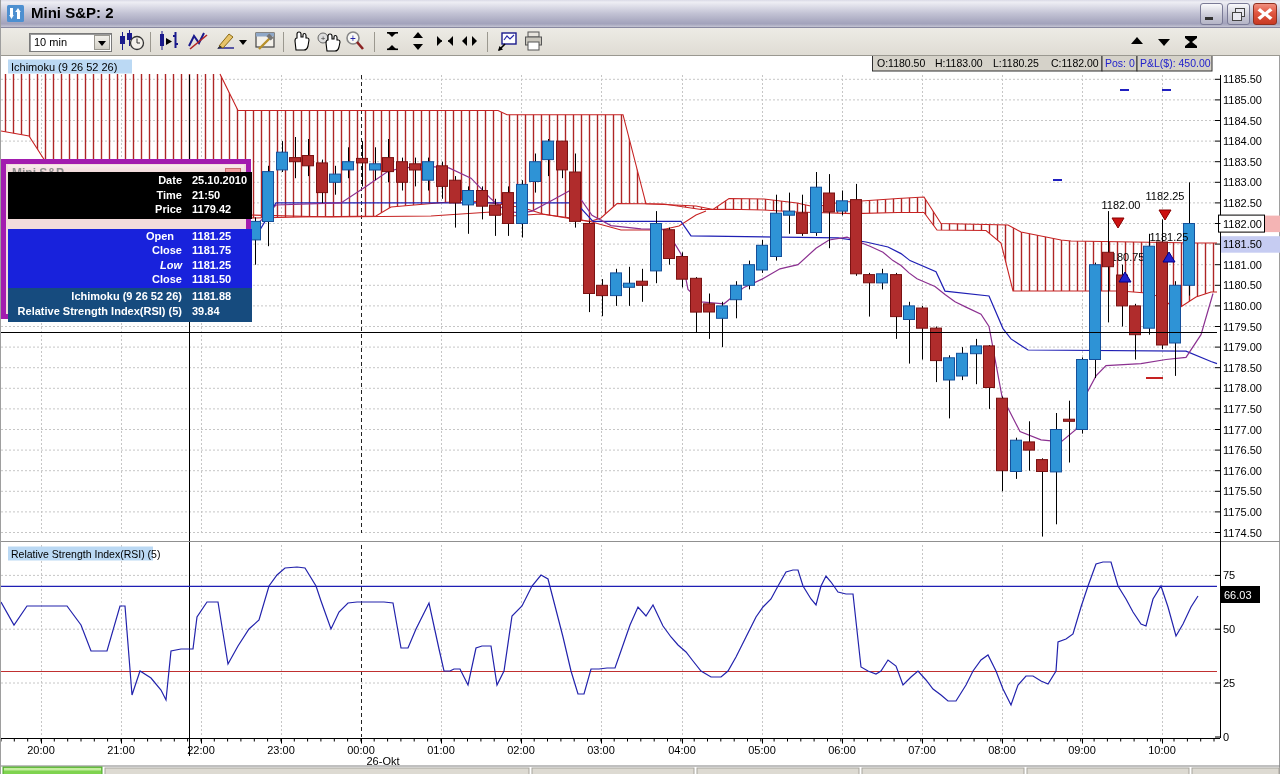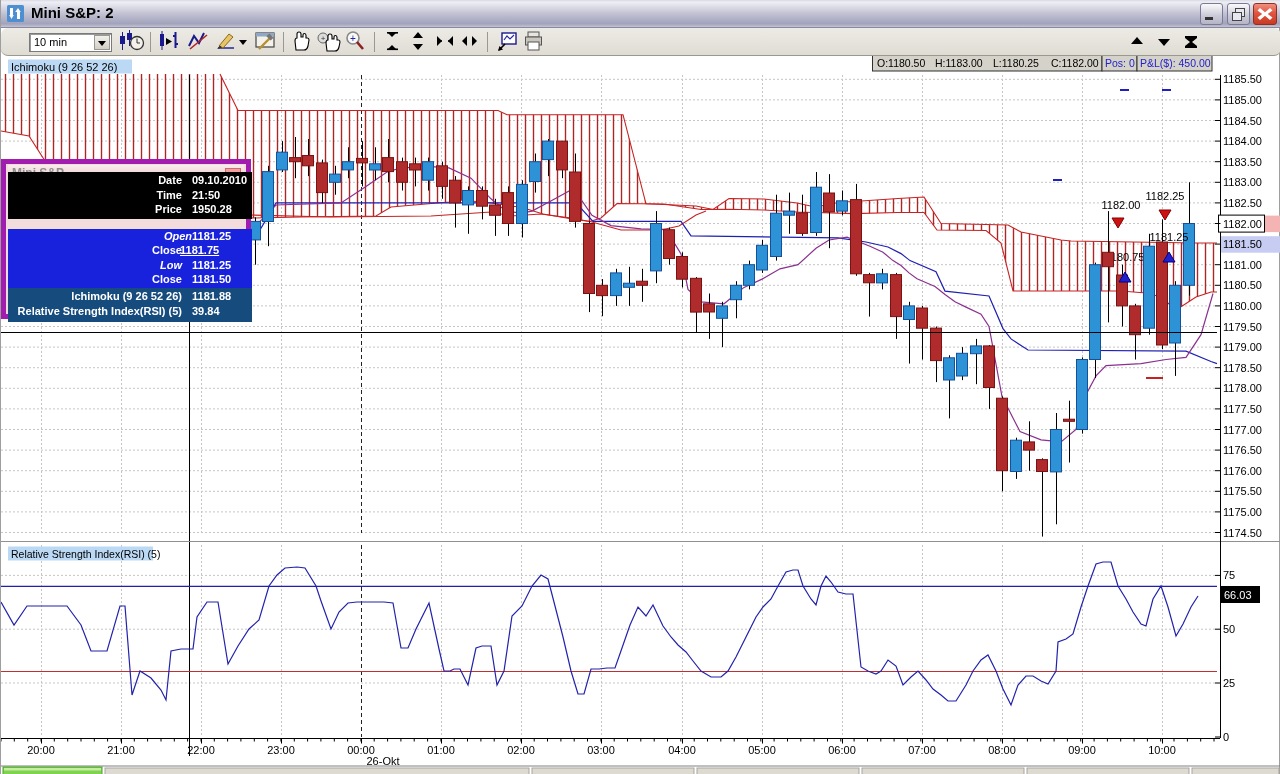--- a/index.html
+++ b/index.html
@@ -24,21 +24,21 @@
 <div style="position:absolute;left:7px;top:4px;width:8px;height:7px;border:1.5px solid #444;background:#E8E8F0;"></div>
 <div style="position:absolute;left:4px;top:8px;width:8px;height:7px;border:1.5px solid #444;background:#E8E8F0;"></div>
       </div>
 <div style="position:absolute;left:1252px;top:3px;width:24px;height:22px;border-radius:3px;border:1px solid #903020;background:linear-gradient(180deg,#F09080 0%,#E05540 45%,#C83A24 100%);box-sizing:border-box;">
 <svg width="22" height="20" viewBox="0 0 22 20">
           <path d="M6 4 L11 8.2 L16 4 L18.5 6.5 L13.8 10 L18.5 13.5 L16 16 L11 11.8 L6 16 L3.5 13.5 L8.2 10 L3.5 6.5 Z" fill="#fff"></path>
         </svg></div>
 </div>
 
 <div style="position:absolute;left:0;top:28px;width:1280px;height:28px;
-background:linear-gradient(180deg,#EDEBE5,#DFDCD4);border-bottom:1px solid #9A9890;box-sizing:border-box;border-radius:7px;">
+background:linear-gradient(180deg,#EDEBE5,#DFDCD4);border-bottom:1px solid #9A9890;box-sizing:border-box;">
 <div style="position:absolute;left:28px;top:5px;width:83px;height:19px;background:#fff;border:1px solid #7A7A7A;box-shadow:inset 1px 1px 0 #999;box-sizing:border-box;">
 <div style="position:absolute;left:4px;top:2px;font:11px 'Liberation Sans',sans-serif;color:#000;">10 min</div>
 <div style="position:absolute;right:1px;top:1px;width:16px;height:15px;background:linear-gradient(180deg,#F2F0EA,#D2CFC6);border:1px solid #9A9890;box-sizing:border-box;">
 <div style="position:absolute;left:3px;top:5px;width:0;height:0;border:4px solid transparent;border-top:5px solid #000;"></div>
         </div>
 </div>
 <div style="position:absolute;left:0;top:0;"><svg width="1280" height="28" viewBox="0 0 1280 28">
           <g>
             <line x1="121.5" y1="4" x2="121.5" y2="22" stroke="#1A1A8C"></line>
             <rect x="119" y="8" width="5" height="8" fill="#1A1A8C"></rect>
@@ -568,39 +568,39 @@
 </g>
 </svg>
 
 <div style="position:absolute;left:0px;top:159px;width:250px;height:160px;background:#F2DCDC;border:5px solid #a21caf;box-sizing:border-box;font:bold 11px 'Liberation Sans',sans-serif;">
  <div style="position:absolute;left:2px;top:1px;right:2px;height:16px;background:linear-gradient(180deg,#F8ECEC,#ECC6C6);color:#8F8F8F;font:bold 12px 'Liberation Sans',sans-serif;padding-left:4px;line-height:16px;">Mini S&amp;P
    <div style="position:absolute;right:3px;top:2.5px;width:14px;height:11px;background:#F2A0A0;border:1px solid #C97070;color:#fff;font:bold 9px 'Liberation Sans',sans-serif;text-align:center;line-height:11px;">x</div>
  </div>
  <div style="position:absolute;left:2px;top:8px;width:244px;height:45px;background:#000;color:#fff;padding-top:2px;">
 <div style="position:relative;height:14.5px;">
           <span style="position:absolute;right:70px;">Date</span>
-          <span style="position:absolute;left:184px;">09.10.2010</span>
+          <span style="position:absolute;left:184px;">25.10.2010</span>
         </div>
         <div style="position:relative;height:14.5px;">
           <span style="position:absolute;right:70px;">Time</span>
           <span style="position:absolute;left:184px;">21:50</span>
         </div>
         <div style="position:relative;height:14.5px;text-decoration:underline;">
           <span style="position:absolute;right:70px;">Price</span>
-          <span style="position:absolute;left:184px;">1950.28</span>
+          <span style="position:absolute;left:184px;">1179.42</span>
         </div>
  </div>
  <div style="position:absolute;left:2px;top:64.5px;width:244px;height:58px;background:#1822DC;color:#fff;padding-top:1px;">
 <div style="position:relative;height:14.5px;">
-          <span style="position:absolute;right:60px;font-style:italic;">Open</span>
+          <span style="position:absolute;right:78px;">Open</span>
           <span style="position:absolute;left:184px;">1181.25</span>
         </div>
         <div style="position:relative;height:14.5px;">
           <span style="position:absolute;right:70px;">Close</span>
-          <span style="position:absolute;left:172px;text-decoration:underline;">1181.75</span>
+          <span style="position:absolute;left:184px;">1181.75</span>
         </div>
         <div style="position:relative;height:14.5px;">
           <span style="position:absolute;right:70px;font-style:italic;">Low</span>
           <span style="position:absolute;left:184px;">1181.25</span>
         </div>
         <div style="position:relative;height:14.5px;">
           <span style="position:absolute;right:70px;">Close</span>
           <span style="position:absolute;left:184px;">1181.50</span>
         </div>
  </div>

